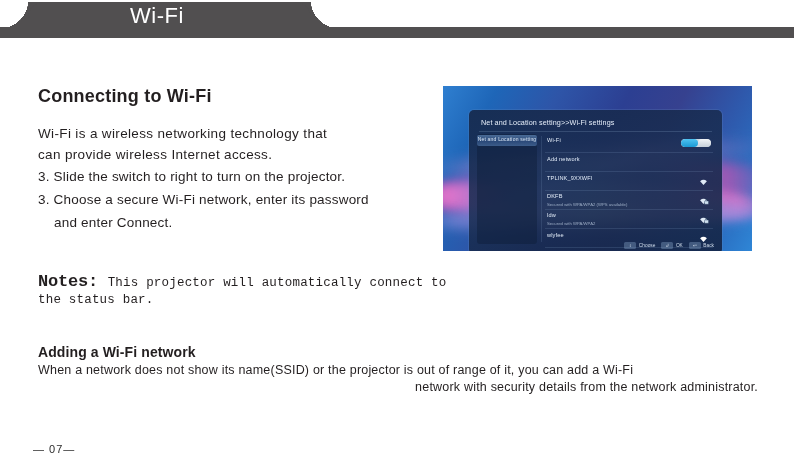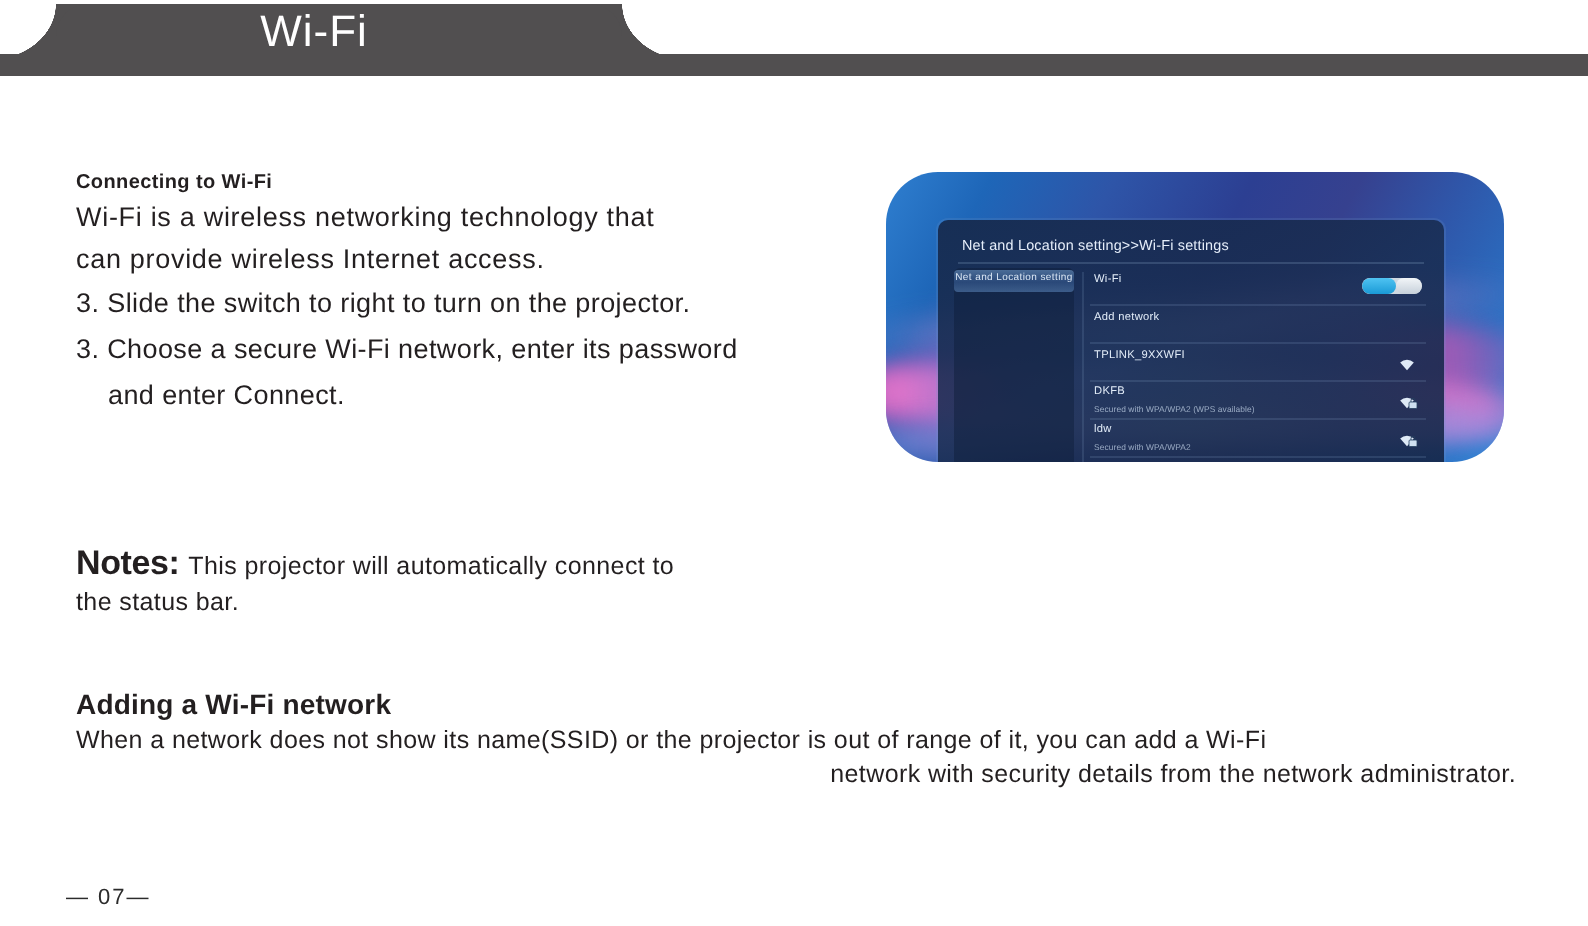--- a/index.html
+++ b/index.html
@@ -76,24 +76,24 @@
     z-index: 3;
   }
 
   
   #left-col {
     position: absolute;
     left: 38px; top: 86px;
     width: 392px;
   }
   .sec-head {
-    font-size: 10px;
+    font-size: 18px;
     font-weight: bold;
     letter-spacing: 0.2px;
-    margin: 0 0 1px 0;
+    margin: 0 0 16px 0;
   }
   .body-line {
     font-size: 13.5px;
     line-height: 21px;
     letter-spacing: 0.35px;
     margin: 0;
     white-space: nowrap;
   }
   .list-line {
     font-size: 13.5px;
@@ -103,27 +103,26 @@
     white-space: nowrap;
   }
   .list-cont {
     padding-left: 16px;
   }
 
   
   #ui-photo {
     position: absolute;
     left: 443px; top: 86px;
-    width: 309px; height: 145px;
+    width: 309px; height: 165px;
     overflow: hidden;
     background: linear-gradient(118deg,
         #2f7fd0 0%, #1e66b8 14%, #2e55a8 30%,
         #2c3f92 48%, #36418f 62%, #2f57aa 76%,
         #2a6fc2 90%, #2f86d6 100%);
-    border-radius: 26px;
   }
   
   .wave {
     position: absolute;
     left: -8%;
     width: 116%;
     pointer-events: none;
   }
   #wave1 {
     top: 74px; height: 58px;
@@ -333,20 +332,21 @@
     font-size: 4.8px;
     color: #cfdceb;
     white-space: nowrap;
   }
 
   
   #notes-block {
     position: absolute;
     left: 38px; top: 272px;
     width: 722px;
+    font-family: Liberation Mono, monospace;
   }
   #notes-label {
     font-size: 17px;
     font-weight: bold;
     letter-spacing: -0.2px;
   }
   #notes-first {
     font-size: 12.5px;
     letter-spacing: 0.2px;
   }

